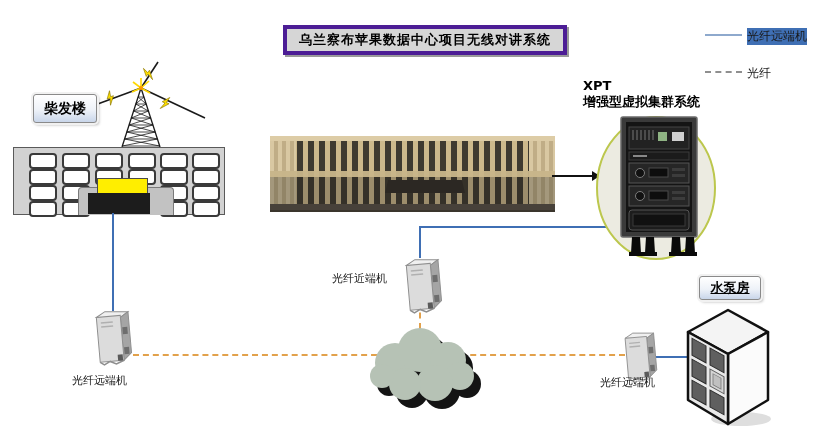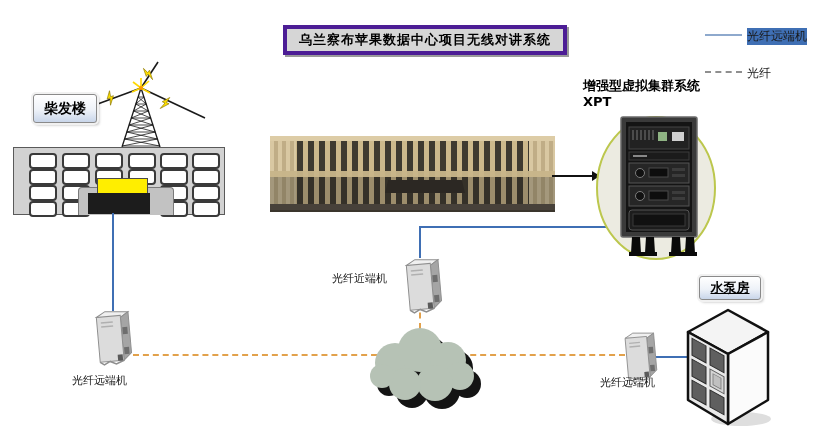--- a/index.html
+++ b/index.html
@@ -247,22 +247,22 @@
       <polygon points="52,127 60,127 61,143 51,143"></polygon>
       <polygon points="78,127 86,127 87,143 77,143"></polygon>
       <polygon points="92,127 100,127 101,143 91,143"></polygon>
       <rect x="35" y="142" width="14" height="4"></rect>
       <rect x="49" y="142" width="14" height="4"></rect>
       <rect x="75" y="142" width="14" height="4"></rect>
       <rect x="89" y="142" width="14" height="4"></rect>
     </g>
   </svg>
   <div class="abs xpt">
+    <div>XPT</div>
     <div>增强型虚拟集群系统</div>
-    <div>XPT</div>
   </div>
 
   <svg class="abs" style="left:683px;top:302px;" width="90" height="126" viewBox="0 0 90 126">
     <ellipse cx="58" cy="117" rx="30" ry="7" fill="#dedede"></ellipse>
     <polygon points="5,30 45,8 85,30 45,52" fill="#f4f4f4" stroke="#111" stroke-width="2.5" stroke-linejoin="round"></polygon>
     <polygon points="45,52 85,30 85,98 45,122" fill="#fbfbfb" stroke="#111" stroke-width="2.5" stroke-linejoin="round"></polygon>
     <polygon points="5,30 45,52 45,122 5,98" fill="#e9e9e9" stroke="#111" stroke-width="2.5" stroke-linejoin="round"></polygon>
     <g transform="translate(5,30) skewY(28.81)">
       <rect x="4" y="4" width="14" height="17" fill="#5f5f5f" stroke="#2a2a2a"></rect>
       <rect x="22" y="4" width="14" height="17" fill="#5f5f5f" stroke="#2a2a2a"></rect>

